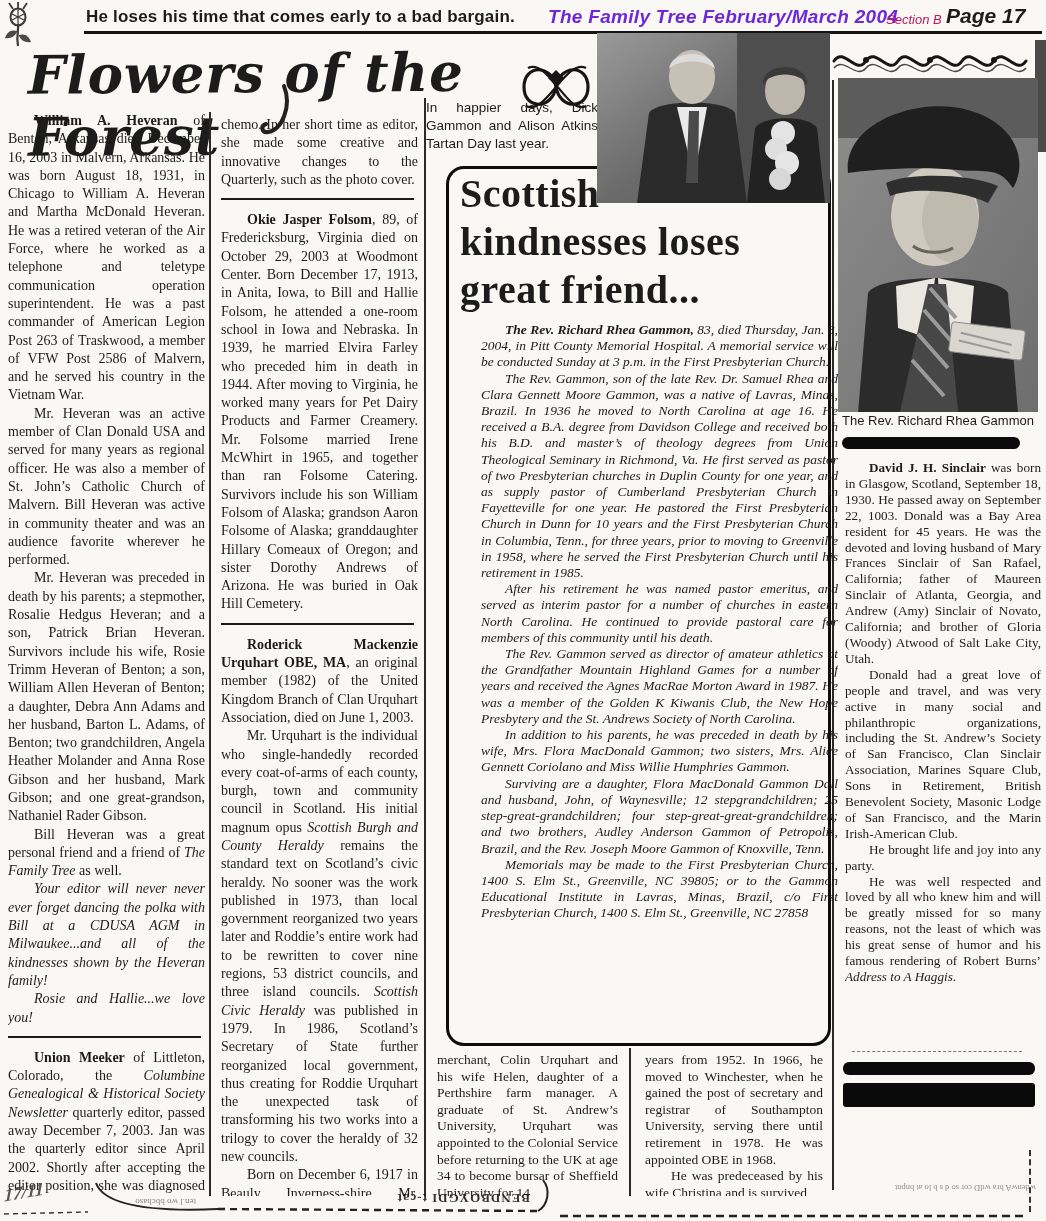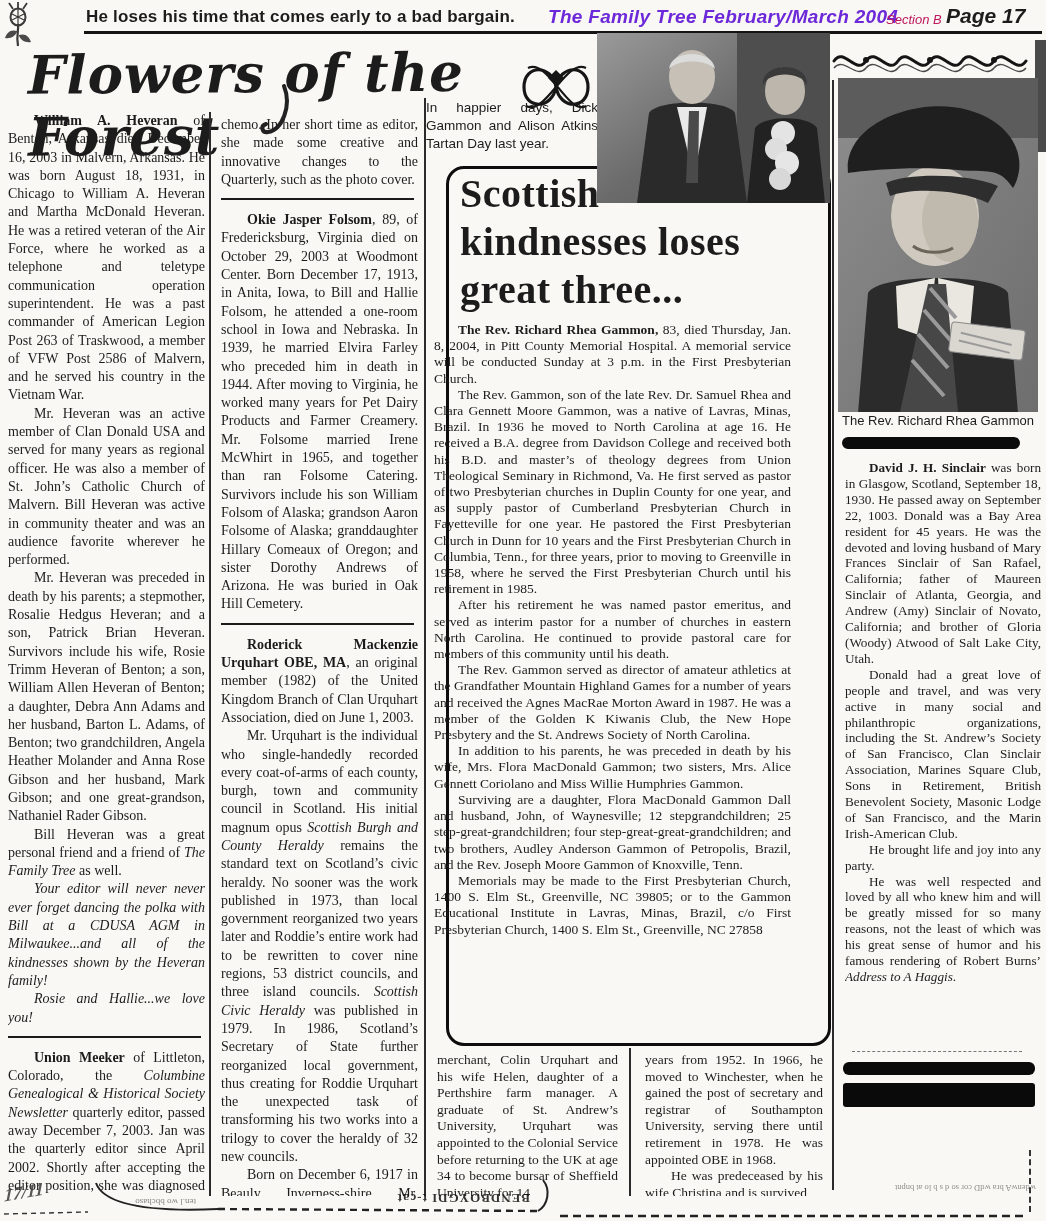--- a/index.html
+++ b/index.html
@@ -24,21 +24,21 @@
   .para.it{font-style:italic;}
   .divider{border-top:2px solid #1b1b1b;margin:9px 4px 11px 0;}
   #col1{left:8px;top:112px;width:197px;height:1084px;}
   #col2{left:221px;top:116px;width:197px;height:1080px;}
   
   #captionA{left:426px;top:99px;width:172px;font-family:"Liberation Sans",sans-serif;
             font-size:13.5px;line-height:18px;text-align:justify;}
   
   #artbox{left:446px;top:166px;width:379px;height:874px;border:3.5px solid #0d0d0d;border-radius:18px;}
   #headline{left:460px;top:170px;width:360px;font-weight:bold;font-size:40px;line-height:48px;letter-spacing:.5px;}
-  #artbody{left:434px;top:322px;width:357px;height:710px;overflow:hidden;text-align:justify;}
+  #artbody{left:481px;top:322px;width:357px;height:710px;overflow:hidden;text-align:justify;font-style:italic;}
   #artbody .para{font-size:13.5px;line-height:16.2px;text-indent:24px;}
   
   #contL{left:437px;top:1052px;width:181px;height:144px;}
   #contR{left:645px;top:1052px;width:178px;height:144px;}
   #contL .para,#contR .para{font-size:13.5px;line-height:16.6px;}
   
   #darkcorner{left:1035px;top:40px;width:11px;height:112px;background:#4a4a4a;}
   #captionB{left:836px;top:413px;width:204px;text-align:center;font-family:"Liberation Sans",sans-serif;font-size:13px;}
   #capbar{left:842px;top:437px;width:178px;height:12px;background:#0b0b0b;border-radius:6px;}
   #col3{left:845px;top:460px;width:196px;height:586px;}
@@ -131,21 +131,21 @@
       <div class="divider"></div>
       <p class="para"><b>Roderick Mackenzie Urquhart OBE, MA</b>, an original member (1982) of the United Kingdom Branch of Clan Urquhart Association, died on June 1, 2003.</p>
       <p class="para">Mr. Urquhart is the individual who single-handedly recorded every coat-of-arms of each county, burgh, town and community council in Scotland.  His initial magnum opus <i>Scottish Burgh and County Heraldy</i> remains the standard text on Scotland’s civic heraldy.  No sooner was the work published in 1973, than local government reorganized two years later and Roddie’s entire work had to be rewritten to cover nine regions, 53 district councils, and three island councils. <i>Scottish Civic Heraldy</i> was published in 1979.  In 1986, Scotland’s Secretary of State further reorganized local government, thus creating for Roddie Urquhart the unexpected task of transforming his two works into a trilogy to cover the heraldy of 32 new councils.</p>
       <p class="para">Born on December 6, 1917 in Beauly, Inverness-shire, Mr. Urquhart was the son of local</p>
     </div>
 
   <div class="abs" id="artbox"></div>
   <div class="abs" id="headline">
     <div>Scottish</div>
     <div>kindnesses loses</div>
-    <div>great three...</div>
+    <div>great friend...</div>
   </div>
   <div class="abs col" id="artbody">
       <p class="para"><b>The Rev. Richard Rhea Gammon,</b> 83, died Thursday, Jan. 8, 2004, in Pitt County Memorial Hospital. A memorial service will be conducted Sunday at 3 p.m. in the First Presbyterian Church.</p>
       <p class="para">The Rev. Gammon, son of the late Rev. Dr. Samuel Rhea and Clara Gennett Moore Gammon, was a native of Lavras, Minas, Brazil. In 1936 he moved to North Carolina at age 16. He received a B.A. degree from Davidson College and received both his B.D. and master’s of theology degrees from Union Theological Seminary in Richmond, Va. He first served as pastor of two Presbyterian churches in Duplin County for one year, and as supply pastor of Cumberland Presbyterian Church in Fayetteville for one year. He pastored the First Presbyterian Church in Dunn for 10 years and the First Presbyterian Church in Columbia, Tenn., for three years, prior to moving to Greenville in 1958, where he served the First Presbyterian Church until his retirement in 1985.</p>
       <p class="para">After his retirement he was named pastor emeritus, and served as interim pastor for a number of churches in eastern North Carolina. He continued to provide pastoral care for members of this community until his death.</p>
       <p class="para">The Rev. Gammon served as director of amateur athletics at the Grandfather Mountain Highland Games for a number of years and received the Agnes MacRae Morton Award in 1987. He was a member of the Golden K Kiwanis Club, the New Hope Presbytery and the St. Andrews Society of North Carolina.</p>
       <p class="para">In addition to his parents, he was preceded in death by his wife, Mrs. Flora MacDonald Gammon; two sisters, Mrs. Alice Gennett Coriolano and Miss Willie Humphries Gammon.</p>
       <p class="para">Surviving are a daughter, Flora MacDonald Gammon Dall and husband, John, of Waynesville; 12 stepgrandchildren; 25 step-great-grandchildren; four step-great-great-grandchildren; and two brothers, Audley Anderson Gammon of Petropolis, Brazil, and the Rev. Joseph Moore Gammon of Knoxville, Tenn.</p>
       <p class="para">Memorials may be made to the First Presbyterian Church, 1400 S. Elm St., Greenville, NC 39805; or to the Gammon Educational Institute in Lavras, Minas, Brazil, c/o First Presbyterian Church, 1400 S. Elm St., Greenville, NC 27858</p>
     </div>

